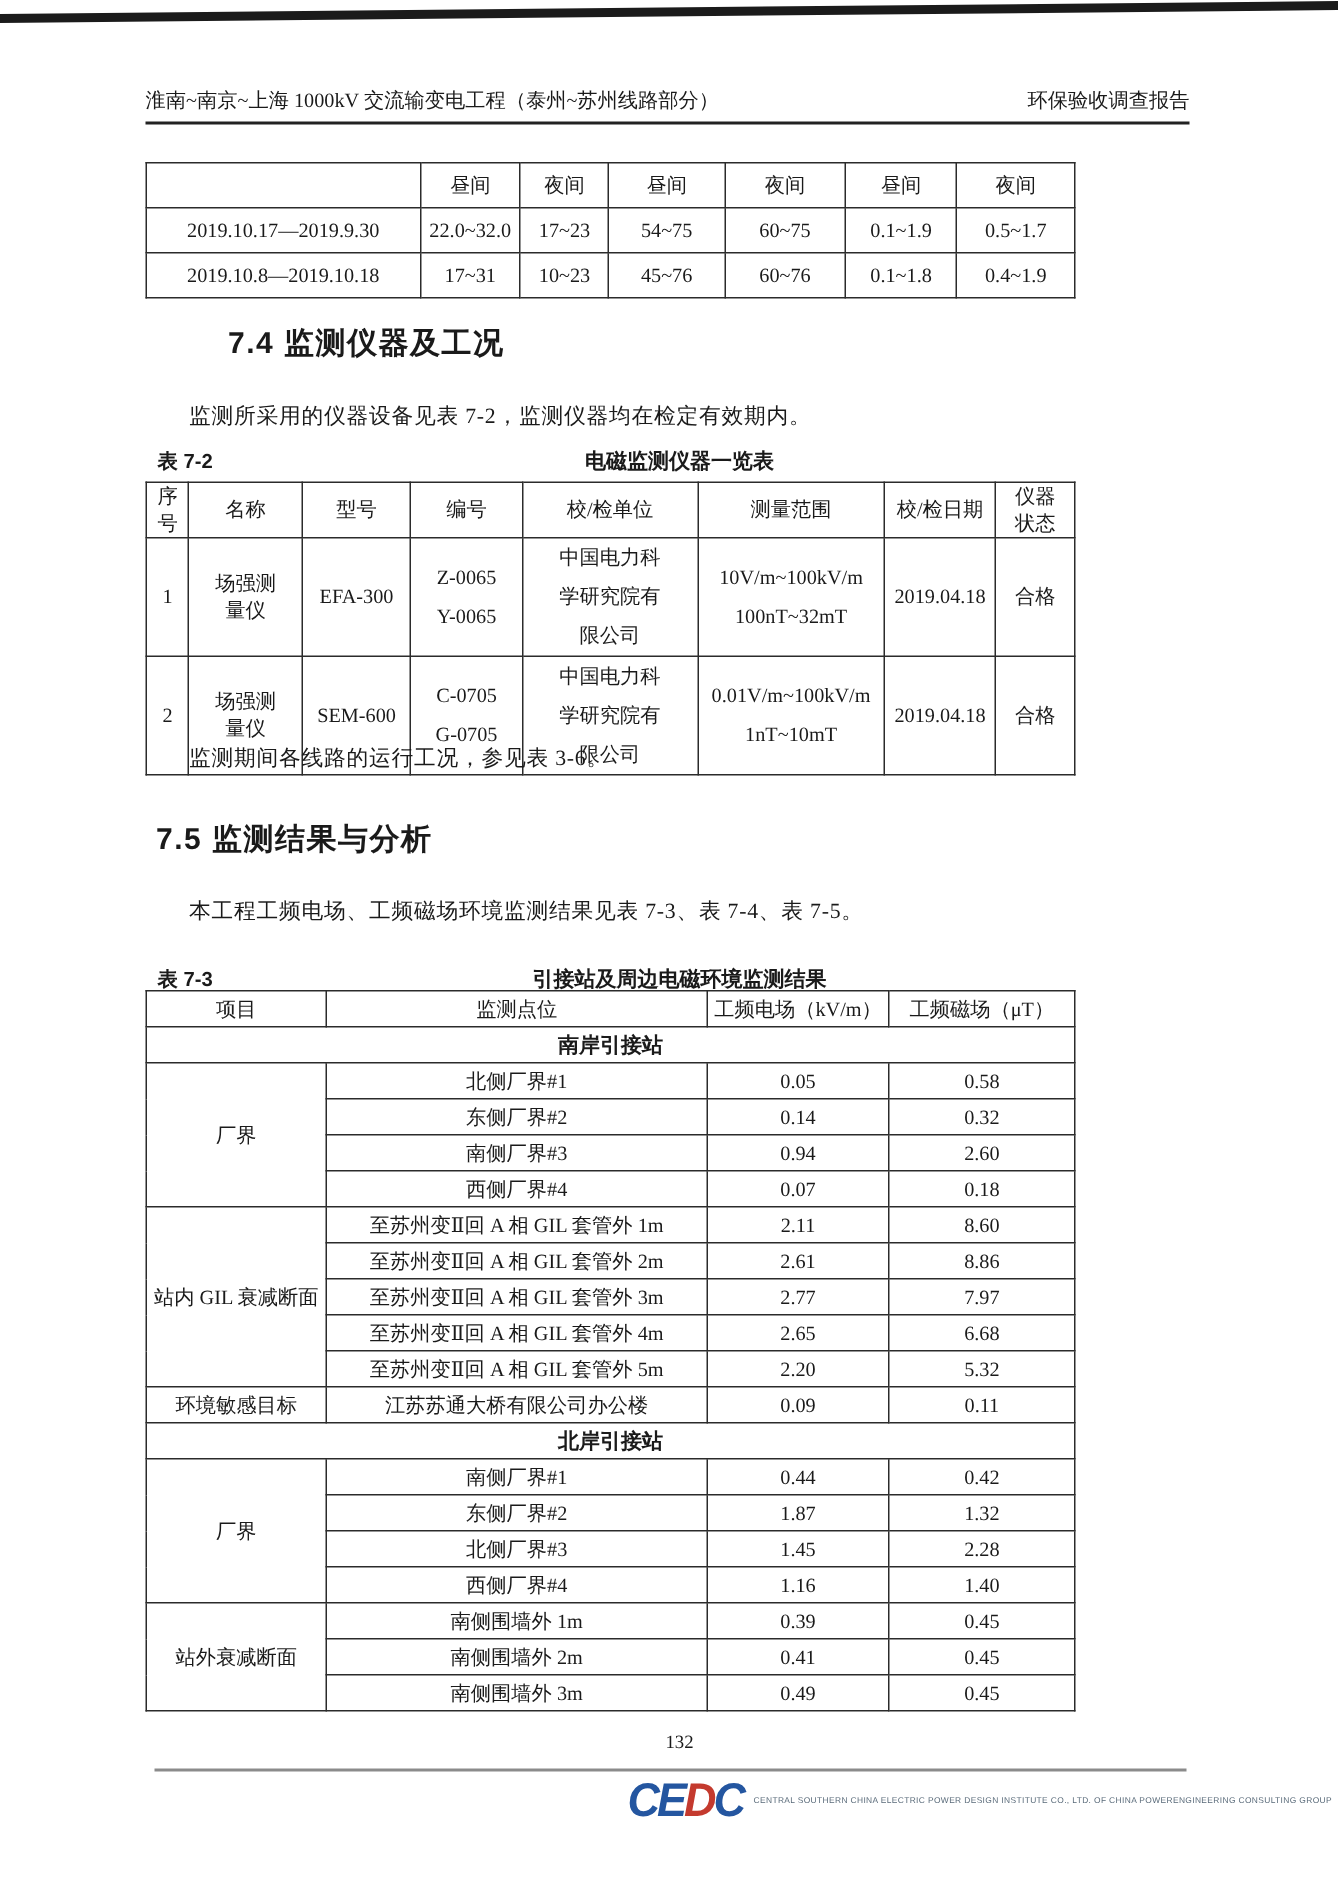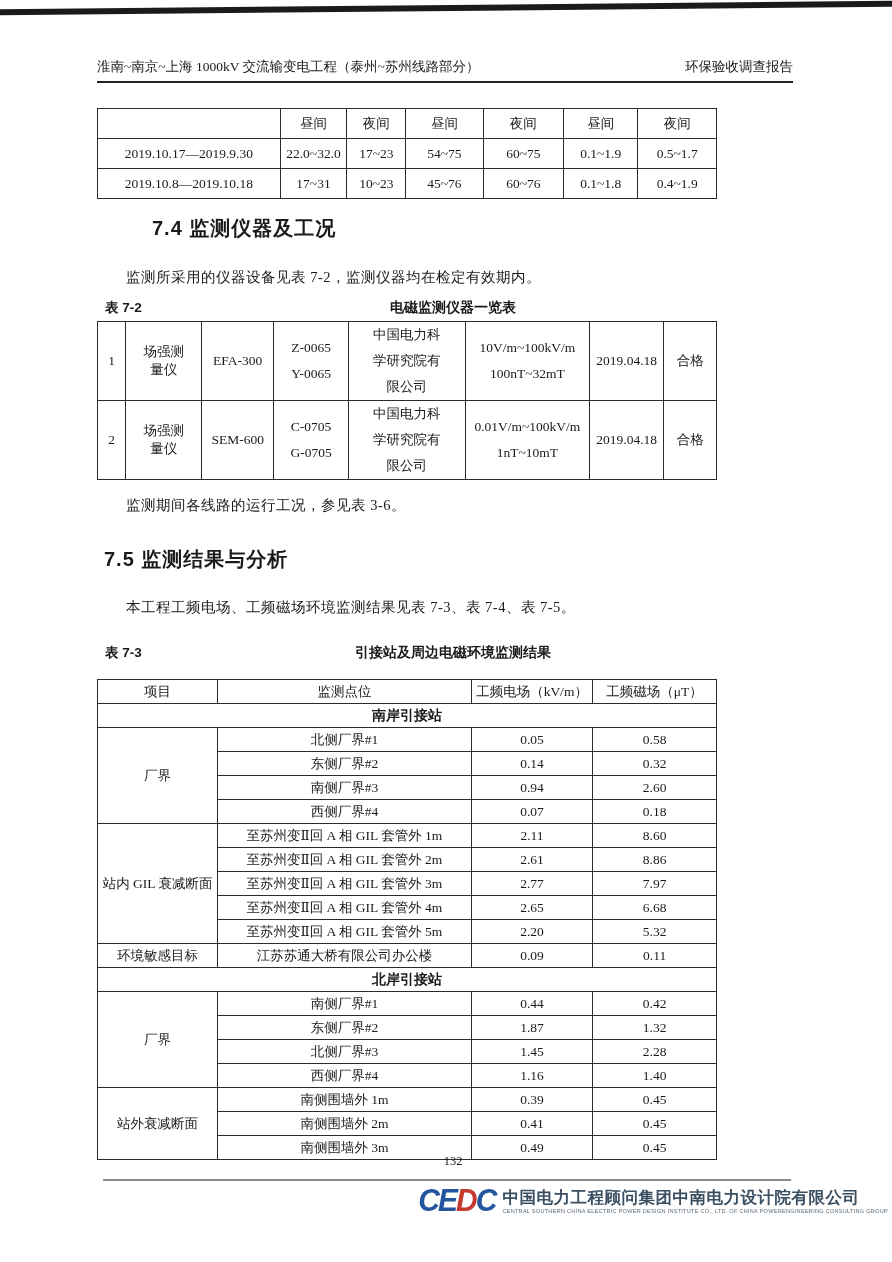--- a/index.html
+++ b/index.html
@@ -31,21 +31,21 @@
   .tbl-caption .cap-title{position:absolute;left:0;width:100%;text-align:center;font-size:14px;}
   .tbl-caption .cap-label{position:relative;z-index:1;padding-left:8px;}
   
   .t-72{top:321px;}
   .t-72 td{height:26px;}
   .t-72 .hdr td{height:25px;}
   .t-72 .two-line div{line-height:26px;}
   .t-72 .org-cell{padding:0 18px;line-height:26px;}
   .t-72 .narrow{padding:0 9px;}
   
-  .t-73{top:679px;}
+  .t-73{top:660px;}
   .t-73 td{height:21px;font-size:13.5px;}
   .t-73 .sect td{font-family:"Liberation Sans","DejaVu Sans",sans-serif;font-weight:bold;font-size:14px;}
   
   .page-num{position:absolute;left:97px;width:712px;top:1154px;text-align:center;font-size:12.5px;}
   .footer-rule{position:absolute;left:103px;top:1179px;width:688px;height:2px;background:#8b8b8b;}
   .footer-logo{position:absolute;right:4px;top:1186px;display:flex;align-items:center;gap:7px;}
   .logo-mark{font-family:"Liberation Sans","DejaVu Sans",sans-serif;font-weight:bold;
     font-style:italic;font-size:30px;letter-spacing:-2px;line-height:1;transform:scaleY(1.05);}
   .lg-blue{color:#2456a0;}
   .lg-red{color:#c43a2e;}
@@ -119,20 +119,30 @@
     <col style="width:4.6%">
       <col style="width:12.2%">
       <col style="width:11.7%">
       <col style="width:12%">
     <col style="width:18.9%">
       <col style="width:20.1%">
       <col style="width:12%">
       <col style="width:8.5%">
   </colgroup>
   <tbody>
+      <tr class="hdr">
+    <td style="padding:0 6px;">序号</td>
+    <td>名称</td>
+    <td>型号</td>
+    <td>编号</td>
+    <td>校/检单位</td>
+    <td>测量范围</td>
+    <td>校/检日期</td>
+    <td class="narrow">仪器状态</td>
+  </tr>
   <tr>
     <td>1</td>
     <td class="narrow" style="padding:0 16px;">场强测量仪</td>
     <td>EFA-300</td>
     <td class="two-line">
       <div>Z-0065</div>
       <div>Y-0065</div>
     </td>
     <td class="org-cell">中国电力科学研究院有限公司</td>
     <td class="two-line">
@@ -285,16 +295,15 @@
   </table>
 
 <div class="page-num">132</div>
 <div class="footer-rule"></div>
 
 <div class="footer-logo">
   <span class="logo-mark">
     <span class="lg-blue">C</span><span class="lg-blue">E</span><span class="lg-red">D</span><span class="lg-blue">C</span>
   </span>
   <span class="logo-text">
-    <span class="company-cn">中国电力工程顾问集团中南电力设计院有限公司</span>
     <span class="company-en">CENTRAL SOUTHERN CHINA ELECTRIC POWER DESIGN INSTITUTE CO., LTD. OF CHINA POWERENGINEERING CONSULTING GROUP</span>
   </span>
 </div>
 
 </body></html>

